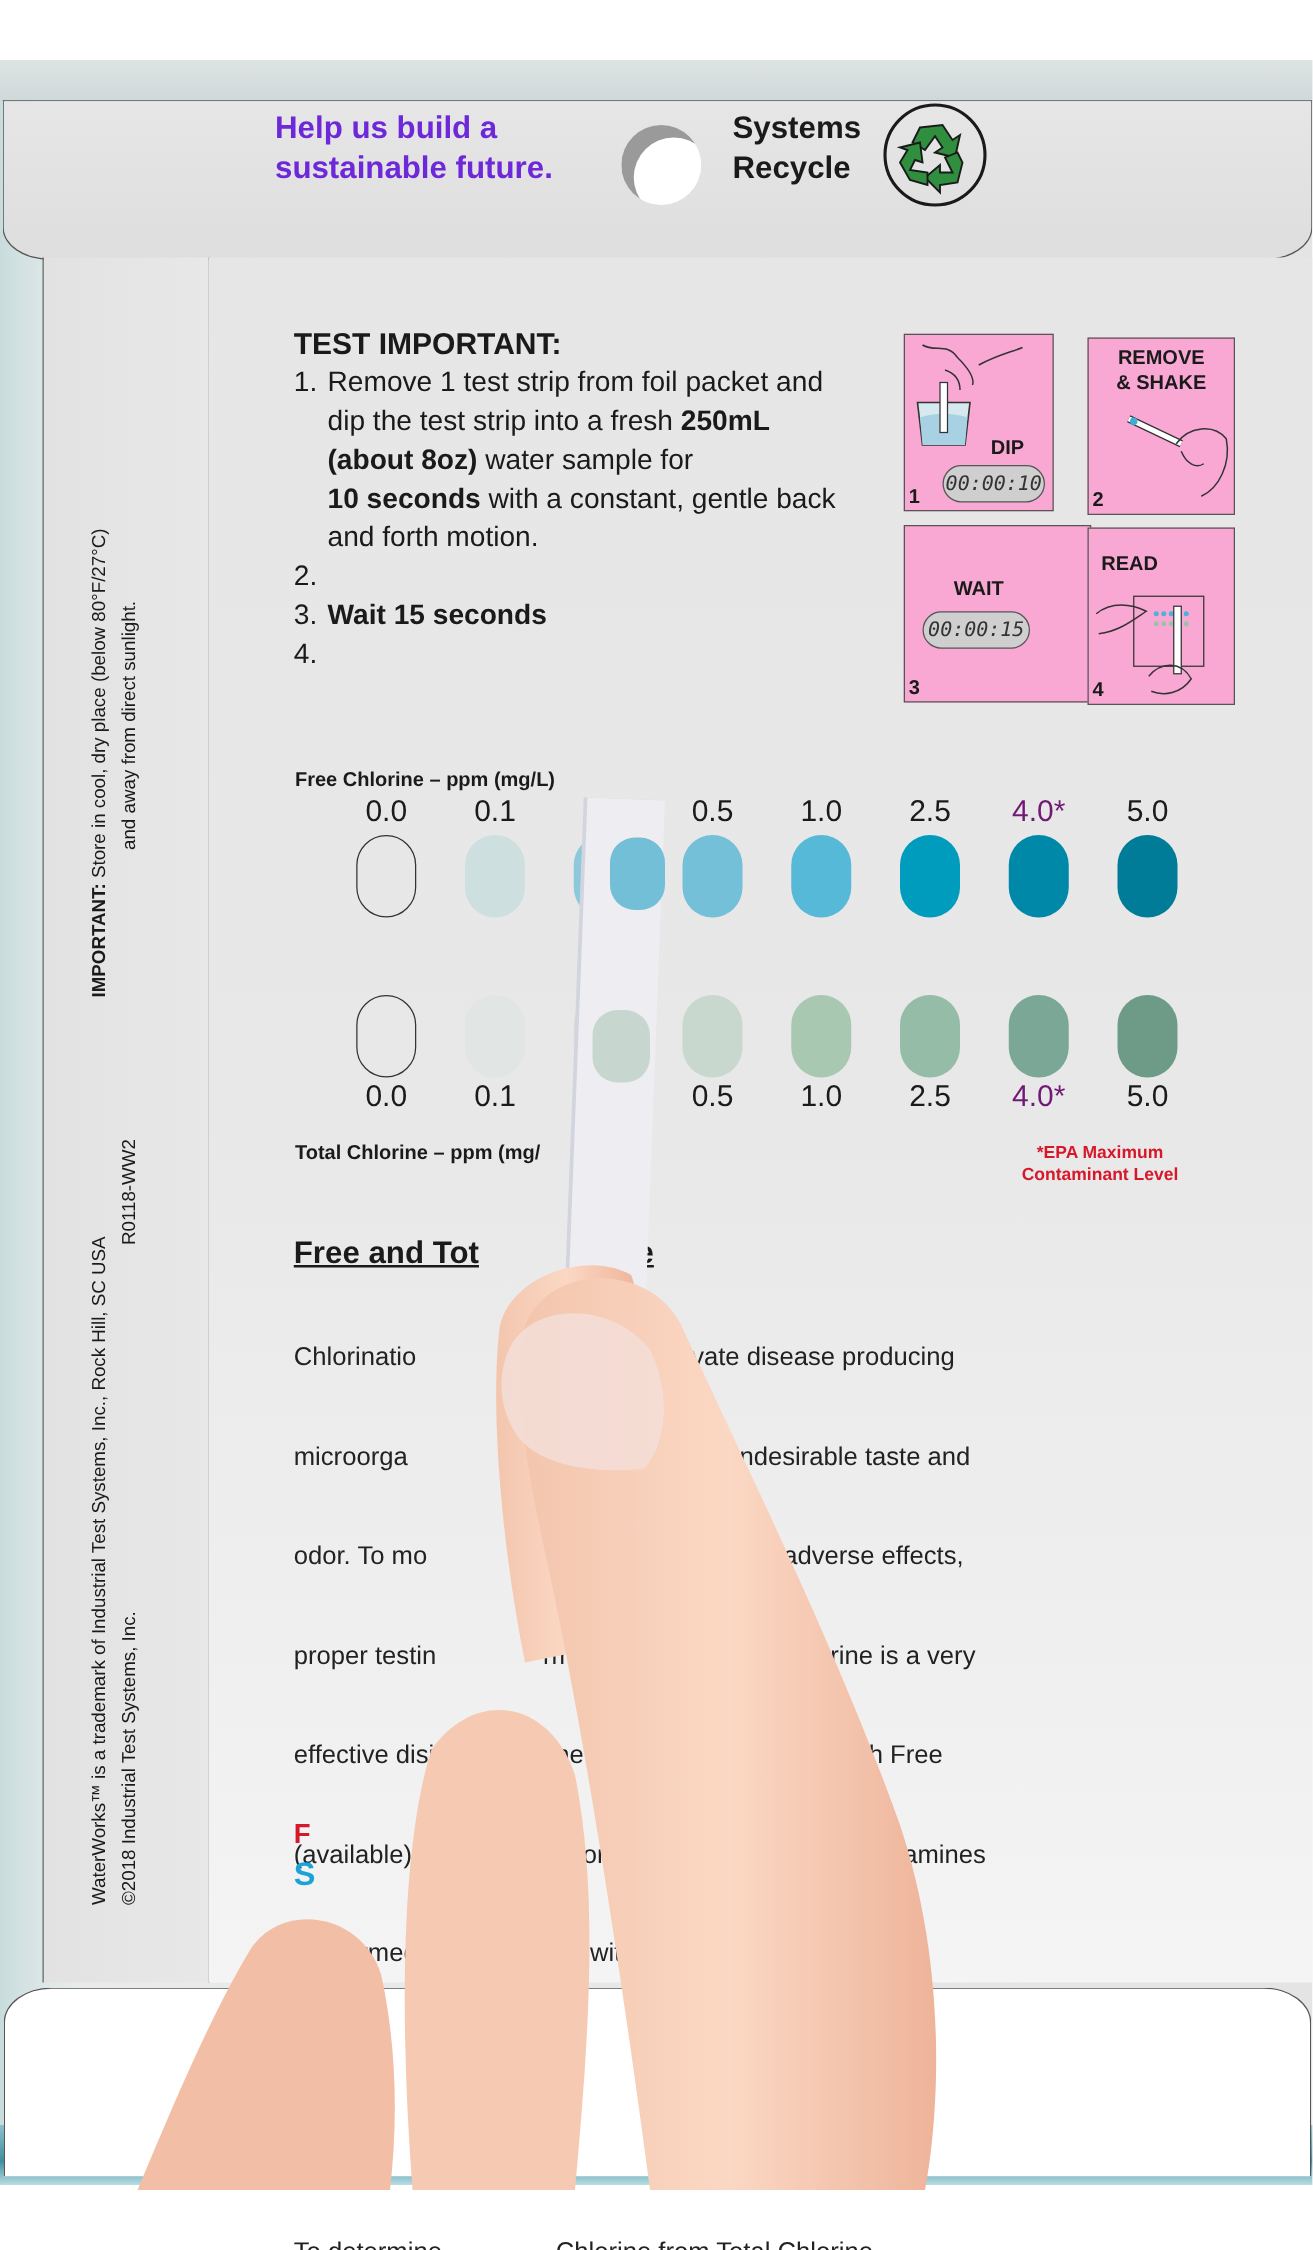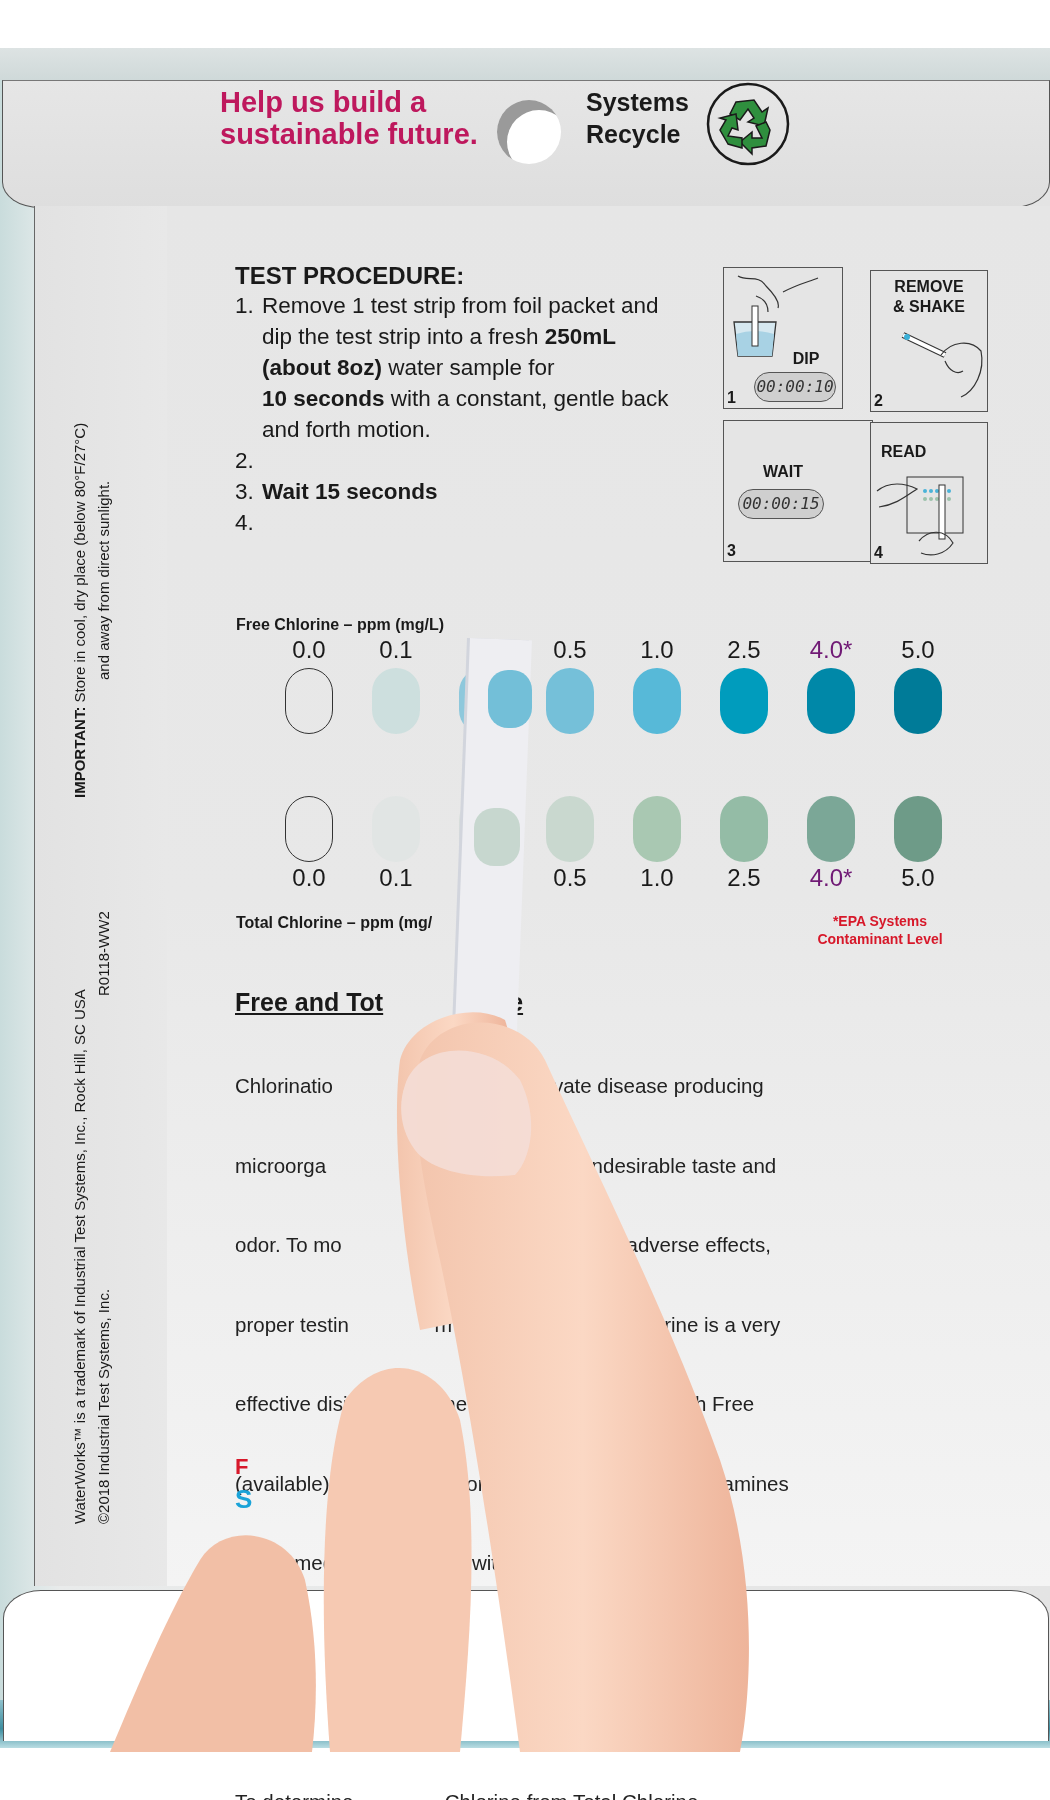--- a/index.html
+++ b/index.html
@@ -4,34 +4,34 @@
 <style>
   html,body{margin:0;padding:0;}
   body{width:1050px;height:1800px;position:relative;overflow:hidden;background:#ffffff;font-family:"Liberation Sans",sans-serif;color:#1a1a1a;}
   .abs{position:absolute;}
   
   .card{left:0;top:48px;width:1050px;height:1700px;background:linear-gradient(90deg,#c9dcdc 0,#dfe8e8 40px,#e9ebeb 60px,#e4e4e4 100%);}
   .card-top-band{left:0;top:48px;width:1050px;height:32px;background:linear-gradient(180deg,#dde3e3,#cfd9d9);}
   .header-flap{left:2px;top:80px;width:1046px;height:126px;background:linear-gradient(180deg,#e6e6e6,#dedede);border:1.5px solid #555;border-top:1.5px solid #777;border-radius:0 0 38px 38px / 0 0 26px 26px;}
   .side-col{left:34px;top:206px;width:132px;height:1380px;border-left:1.5px solid #666;border-right:1.5px solid #666;background:linear-gradient(90deg,#e2e2e2,#e8e8e8);}
   .main-panel{left:167px;top:206px;width:883px;height:1380px;background:linear-gradient(180deg,#e6e6e6 0%,#e8e8e8 50%,#f4f4f4 100%);}
-  .tagline{left:220px;top:86px;font-weight:700;font-size:29px;line-height:32px;color:#be185d;}
+  .tagline{left:220px;top:86px;font-weight:700;font-size:25px;line-height:32px;color:#6d28d9;}
   .hang-hole{left:497px;top:100px;width:64px;height:64px;border-radius:50%;background:#fff;box-shadow:inset 10px 10px 0 #9a9a9a;}
   .recycle-text{left:586px;top:86px;font-weight:700;font-size:25px;line-height:32px;}
   .recycle-icon{left:706px;top:82px;width:84px;height:84px;}
   
   .vtext{transform-origin:0 0;transform:rotate(-90deg);white-space:nowrap;font-size:15px;line-height:20px;color:#1a1a1a;}
   .vtext b{font-weight:700;}
   
   .proc-title{left:235px;top:262px;font-weight:700;font-size:24px;}
   .proc{left:235px;top:290px;width:500px;font-size:22.5px;line-height:31px;}
   .proc .step{display:flex;}
   .proc .num{width:27px;flex:none;}
   .proc b{font-weight:700;}
-  .illus{border:1.5px solid #555;background:#e5e5e5;}
+  .illus{border:1.5px solid #555;background:#f9a8d4;}
   .illus .lbl{position:absolute;font-weight:700;font-size:16px;text-align:center;}
   .illus .n{position:absolute;left:3px;bottom:1px;font-weight:700;font-size:16px;}
   .timer{position:absolute;border:1.5px solid #555;border-radius:18px;background:#cfcfcf;font-family:"DejaVu Sans Mono",monospace;font-style:italic;font-size:16px;text-align:center;line-height:28px;height:28px;color:#333;}
   
   .chart-label{font-weight:700;font-size:16px;}
   .val{width:70px;text-align:center;font-weight:400;font-size:24px;}
   .val.red{color:#701a75;}
   .pad{width:48px;height:66px;border-radius:24px;}
   .pad.empty{border:1.5px solid #333;background:transparent;box-sizing:border-box;}
   .epa{left:810px;top:912px;width:140px;text-align:center;font-weight:700;font-size:14px;line-height:18px;color:#d7182a;}
@@ -80,21 +80,21 @@
   <b>IMPORTANT:</b>
   <span>Store in cool, dry place (below 80°F/27°C)</span>
 </div>
 <div class="abs vtext" style="left:94px;top:680px;">and away from direct sunlight.</div>
 <div class="abs vtext" style="left:70px;top:1524px;">WaterWorks™ is a trademark of Industrial Test Systems, Inc., Rock Hill, SC USA</div>
 <div class="abs vtext" style="left:94px;top:1524px;">©2018 Industrial Test Systems, Inc.</div>
 <div class="abs vtext" style="left:94px;top:996px;">R0118-WW2</div>
 
 <div class="abs main-panel"></div>
 
-<div class="abs proc-title">TEST PROCEDURE:</div>
+<div class="abs proc-title">TEST IMPORTANT:</div>
 <div class="abs proc">
   <div class="step">
     <span class="num">1.</span>
     <div>
       <div>Remove 1 test strip from foil packet and</div>
       <div><span>dip the test strip into a fresh </span><b>250mL</b></div>
       <div><b>(about 8oz)</b><span> water sample for</span></div>
       <div><b>10 seconds</b><span> with a constant, gentle back</span></div>
       <div>and forth motion.</div>
     </div>
@@ -201,21 +201,21 @@
   <div class="val">0.1</div>
   <div class="val"></div>
   <div class="val">0.5</div>
   <div class="val">1.0</div>
   <div class="val">2.5</div>
   <div class="val red">4.0*</div>
   <div class="val">5.0</div>
 </div>
 <div class="abs chart-label" style="left:236px;top:914px;">Total Chlorine – ppm (mg/</div>
 <div class="abs epa">
-  <div>*EPA Systems</div>
+  <div>*EPA Maximum</div>
   <div>Contaminant Level</div>
 </div>
 
 <div class="abs art-title">
   <span>Free and Tot</span><span style="display:inline-block;width:126px"></span><span>e</span>
 </div>
 <div class="abs art" style="white-space:pre;">
   <div>Chlorinatio                roy and deactivate disease producing</div>
   <div>microorga                on may introduce undesirable taste and</div>
   <div>odor. To mo                 and to minimize any adverse effects,</div>

